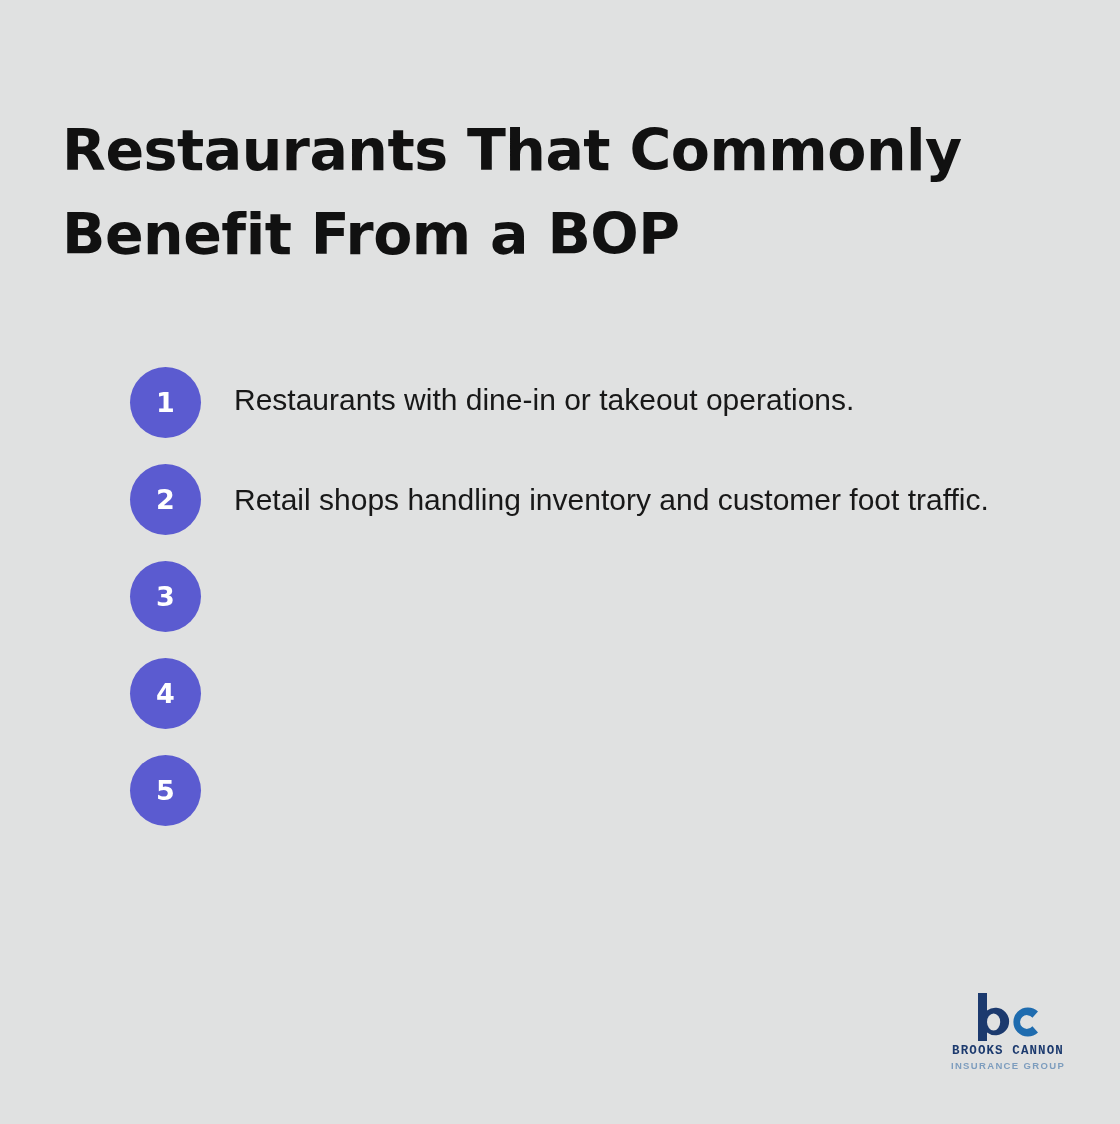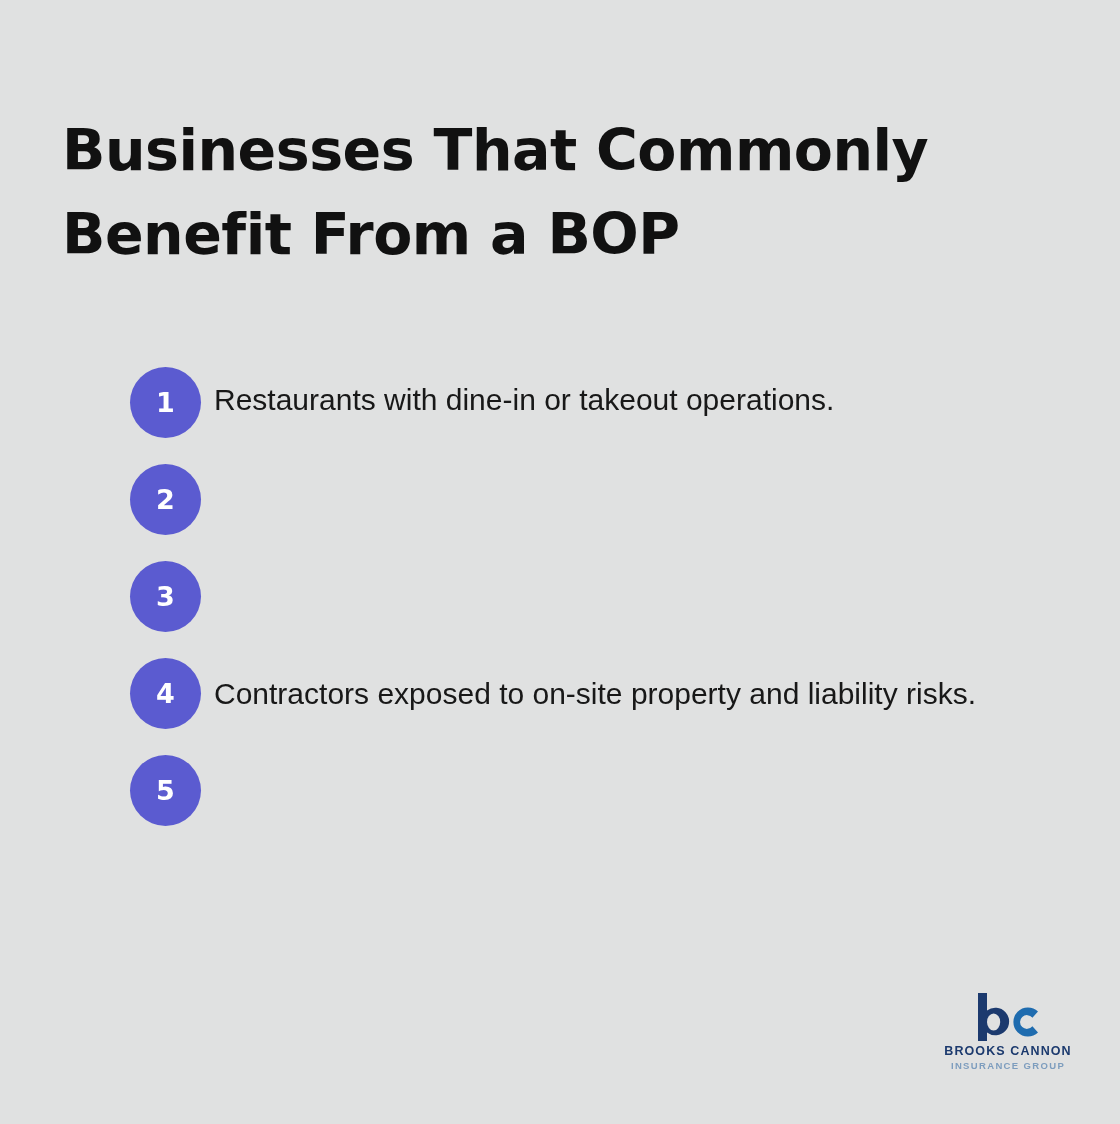--- a/index.html
+++ b/index.html
@@ -65,21 +65,21 @@
     align-items: center;
     justify-content: center;
     font-family: "DejaVu Sans", sans-serif;
     font-size: 27px;
     font-weight: 700;
     line-height: 1;
     box-sizing: border-box;
   }
   .item-text {
     flex: 1 1 auto;
-    margin-left: 13px;
+    margin-left: 33px;
     font-family: "Liberation Sans", sans-serif;
     font-size: 30px;
     line-height: 47px;
     color: #181818;
     max-width: 782px;
     padding-top: 9px;
   }
   
   .list-item.two-line {
     align-items: center;
@@ -96,21 +96,21 @@
     width: 128px;
     text-align: center;
   }
   .logo-mark {
     display: block;
     margin: 0 auto 3px auto;
     width: 72px;
     height: 50px;
   }
   .logo-name {
-    font-family: Liberation Sans, sans-serif;
+    font-family: Liberation Mono, monospace;
     font-size: 12.5px;
     font-weight: 700;
     letter-spacing: 1.1px;
     color: #1c3a6e;
     line-height: 15px;
     white-space: nowrap;
   }
   .logo-sub {
     font-family: "Liberation Sans", sans-serif;
     font-size: 9.5px;
@@ -120,42 +120,42 @@
     line-height: 13px;
     white-space: nowrap;
   }
 </style>
 </head>
 <body>
 
 <div class="canvas">
 
   <div class="title-block">
-    <h1 class="title">Businesses That Commonly
+    <h1 class="title">Restaurants That Commonly
 Benefit From a BOP</h1>
   </div>
 
   <div class="list">
 
     <div class="list-item">
       <div class="badge">1</div>
       <div class="item-text">Restaurants with dine-in or takeout operations.</div>
     </div>
 
     <div class="list-item two-line">
       <div class="badge">2</div>
+      <div class="item-text">Retail shops handling inventory and customer foot traffic.</div>
     </div>
 
     <div class="list-item">
       <div class="badge">3</div>
     </div>
 
     <div class="list-item two-line">
       <div class="badge">4</div>
-      <div class="item-text">Contractors exposed to on-site property and liability risks.</div>
     </div>
 
     <div class="list-item">
       <div class="badge">5</div>
     </div>
 
   </div>
 
   <div class="logo">
     <svg class="logo-mark" viewBox="0 0 72 50" aria-hidden="true">

